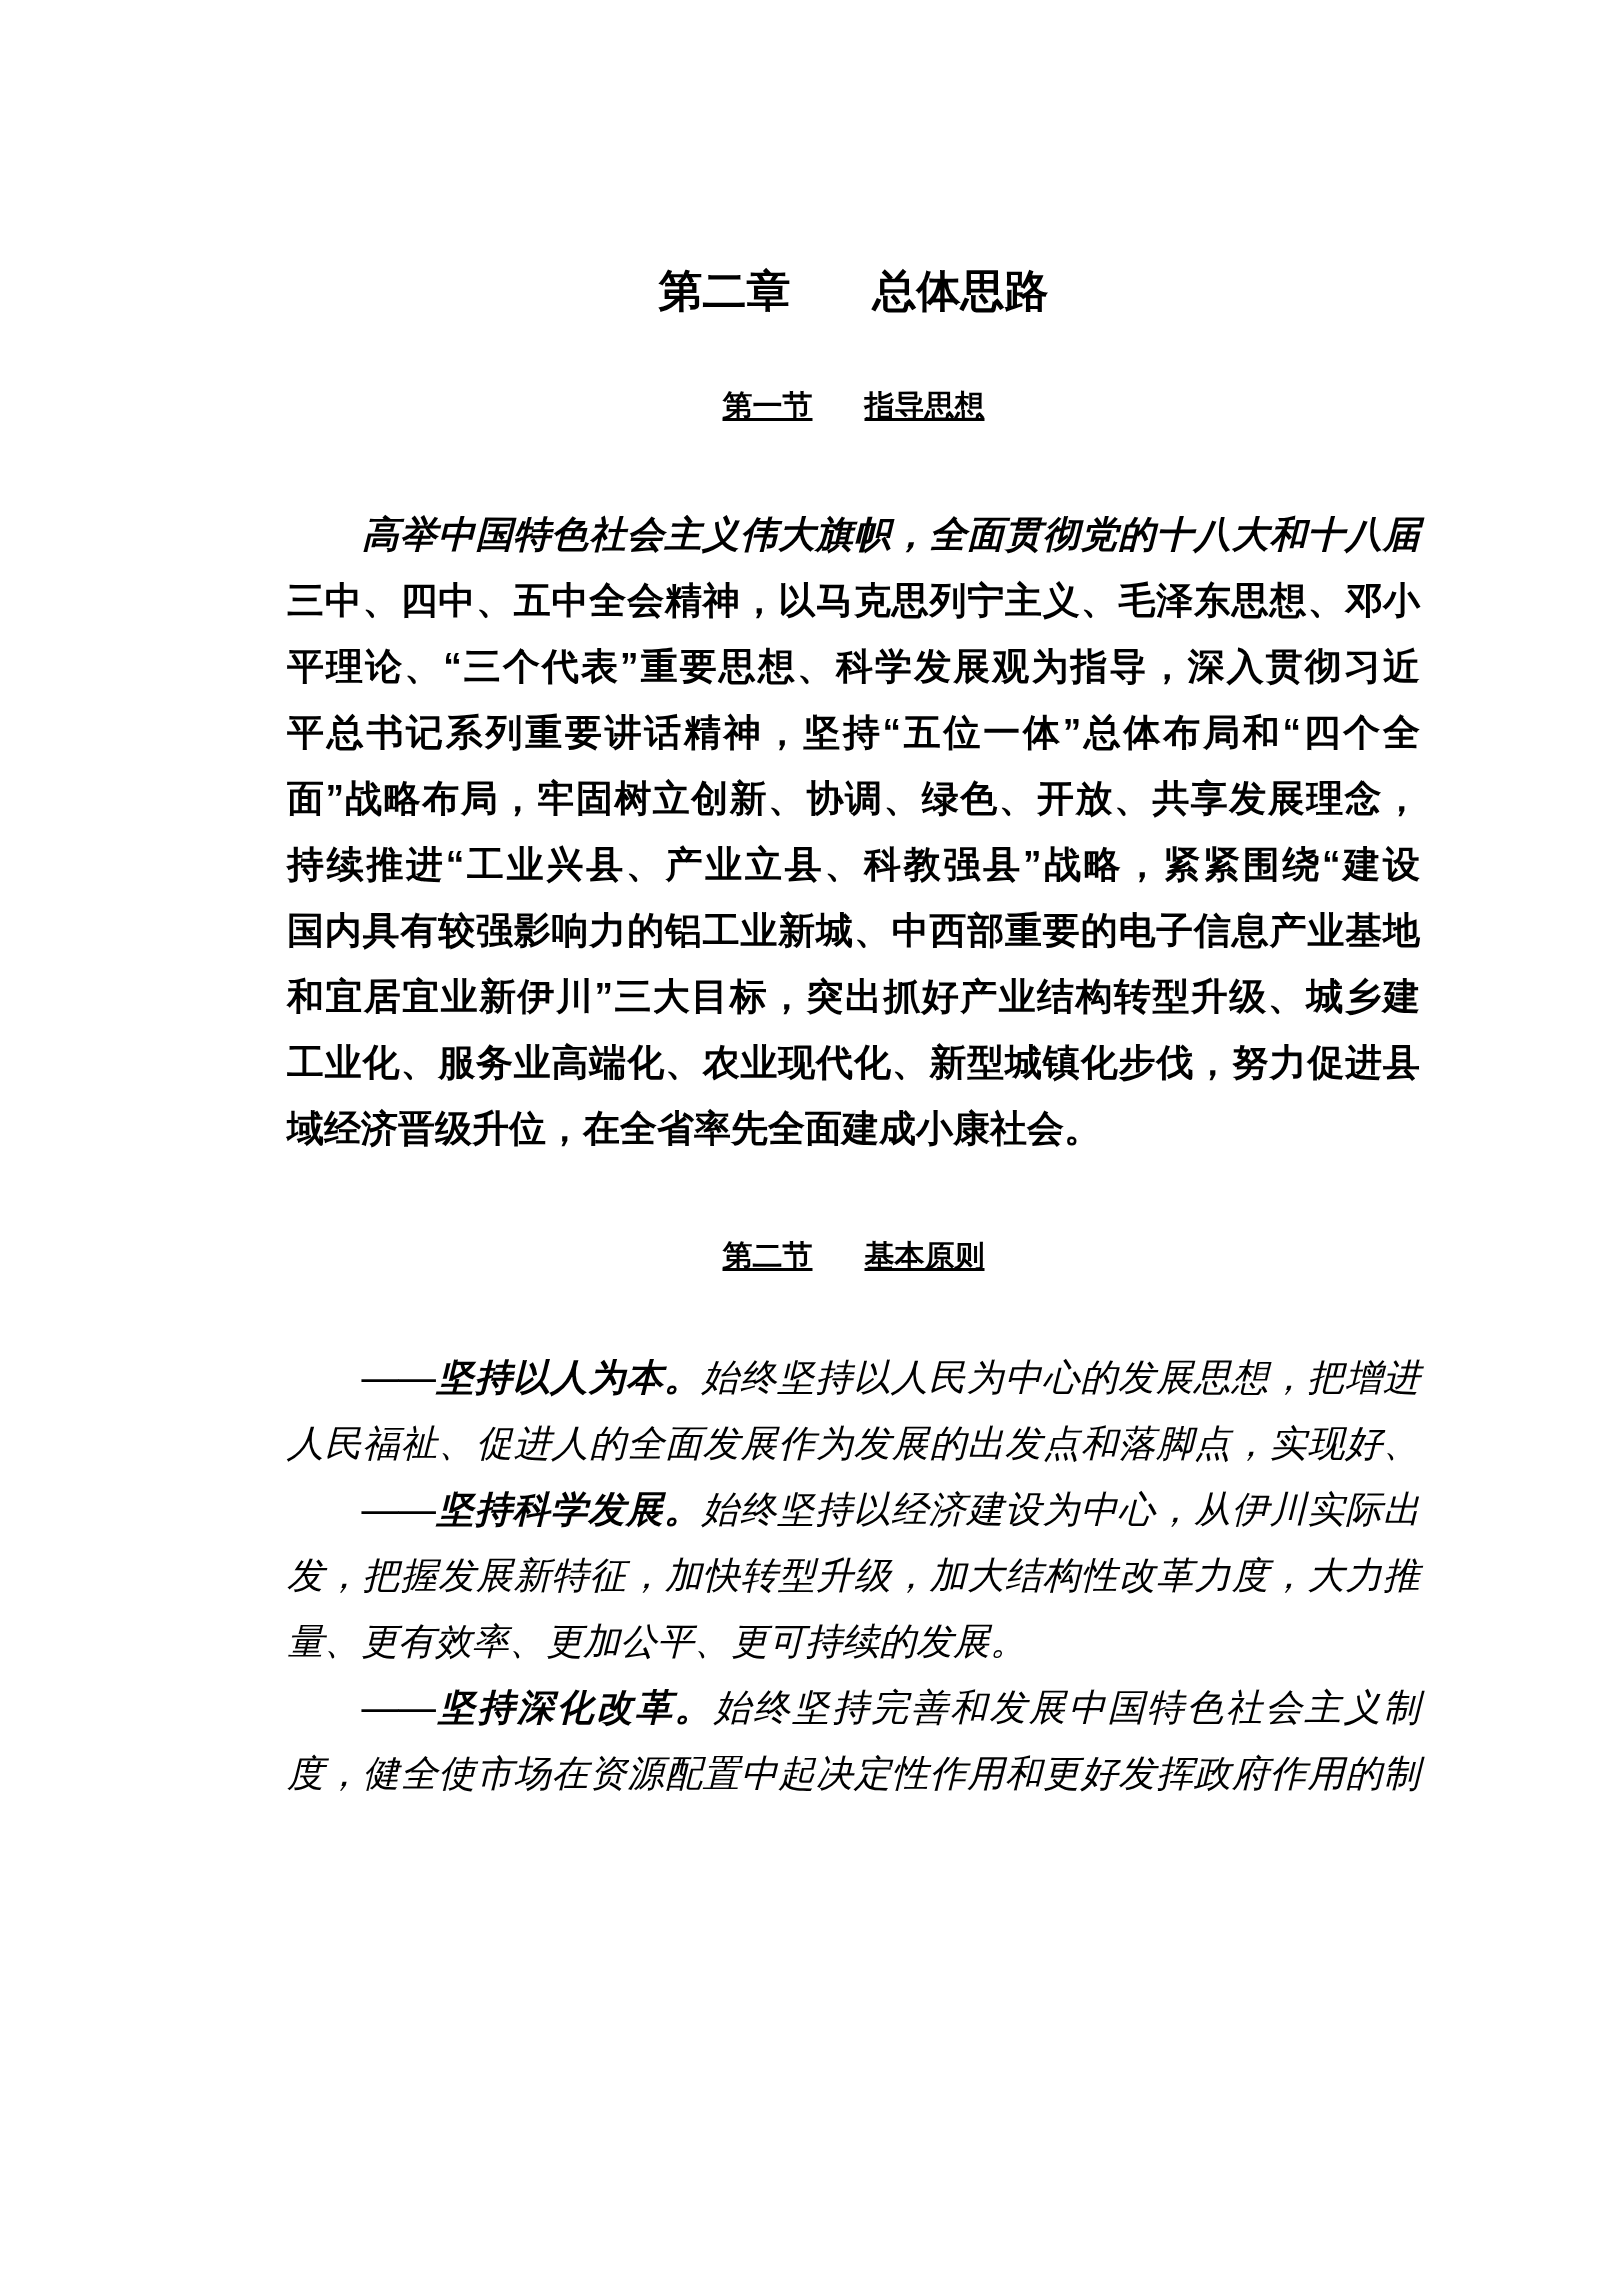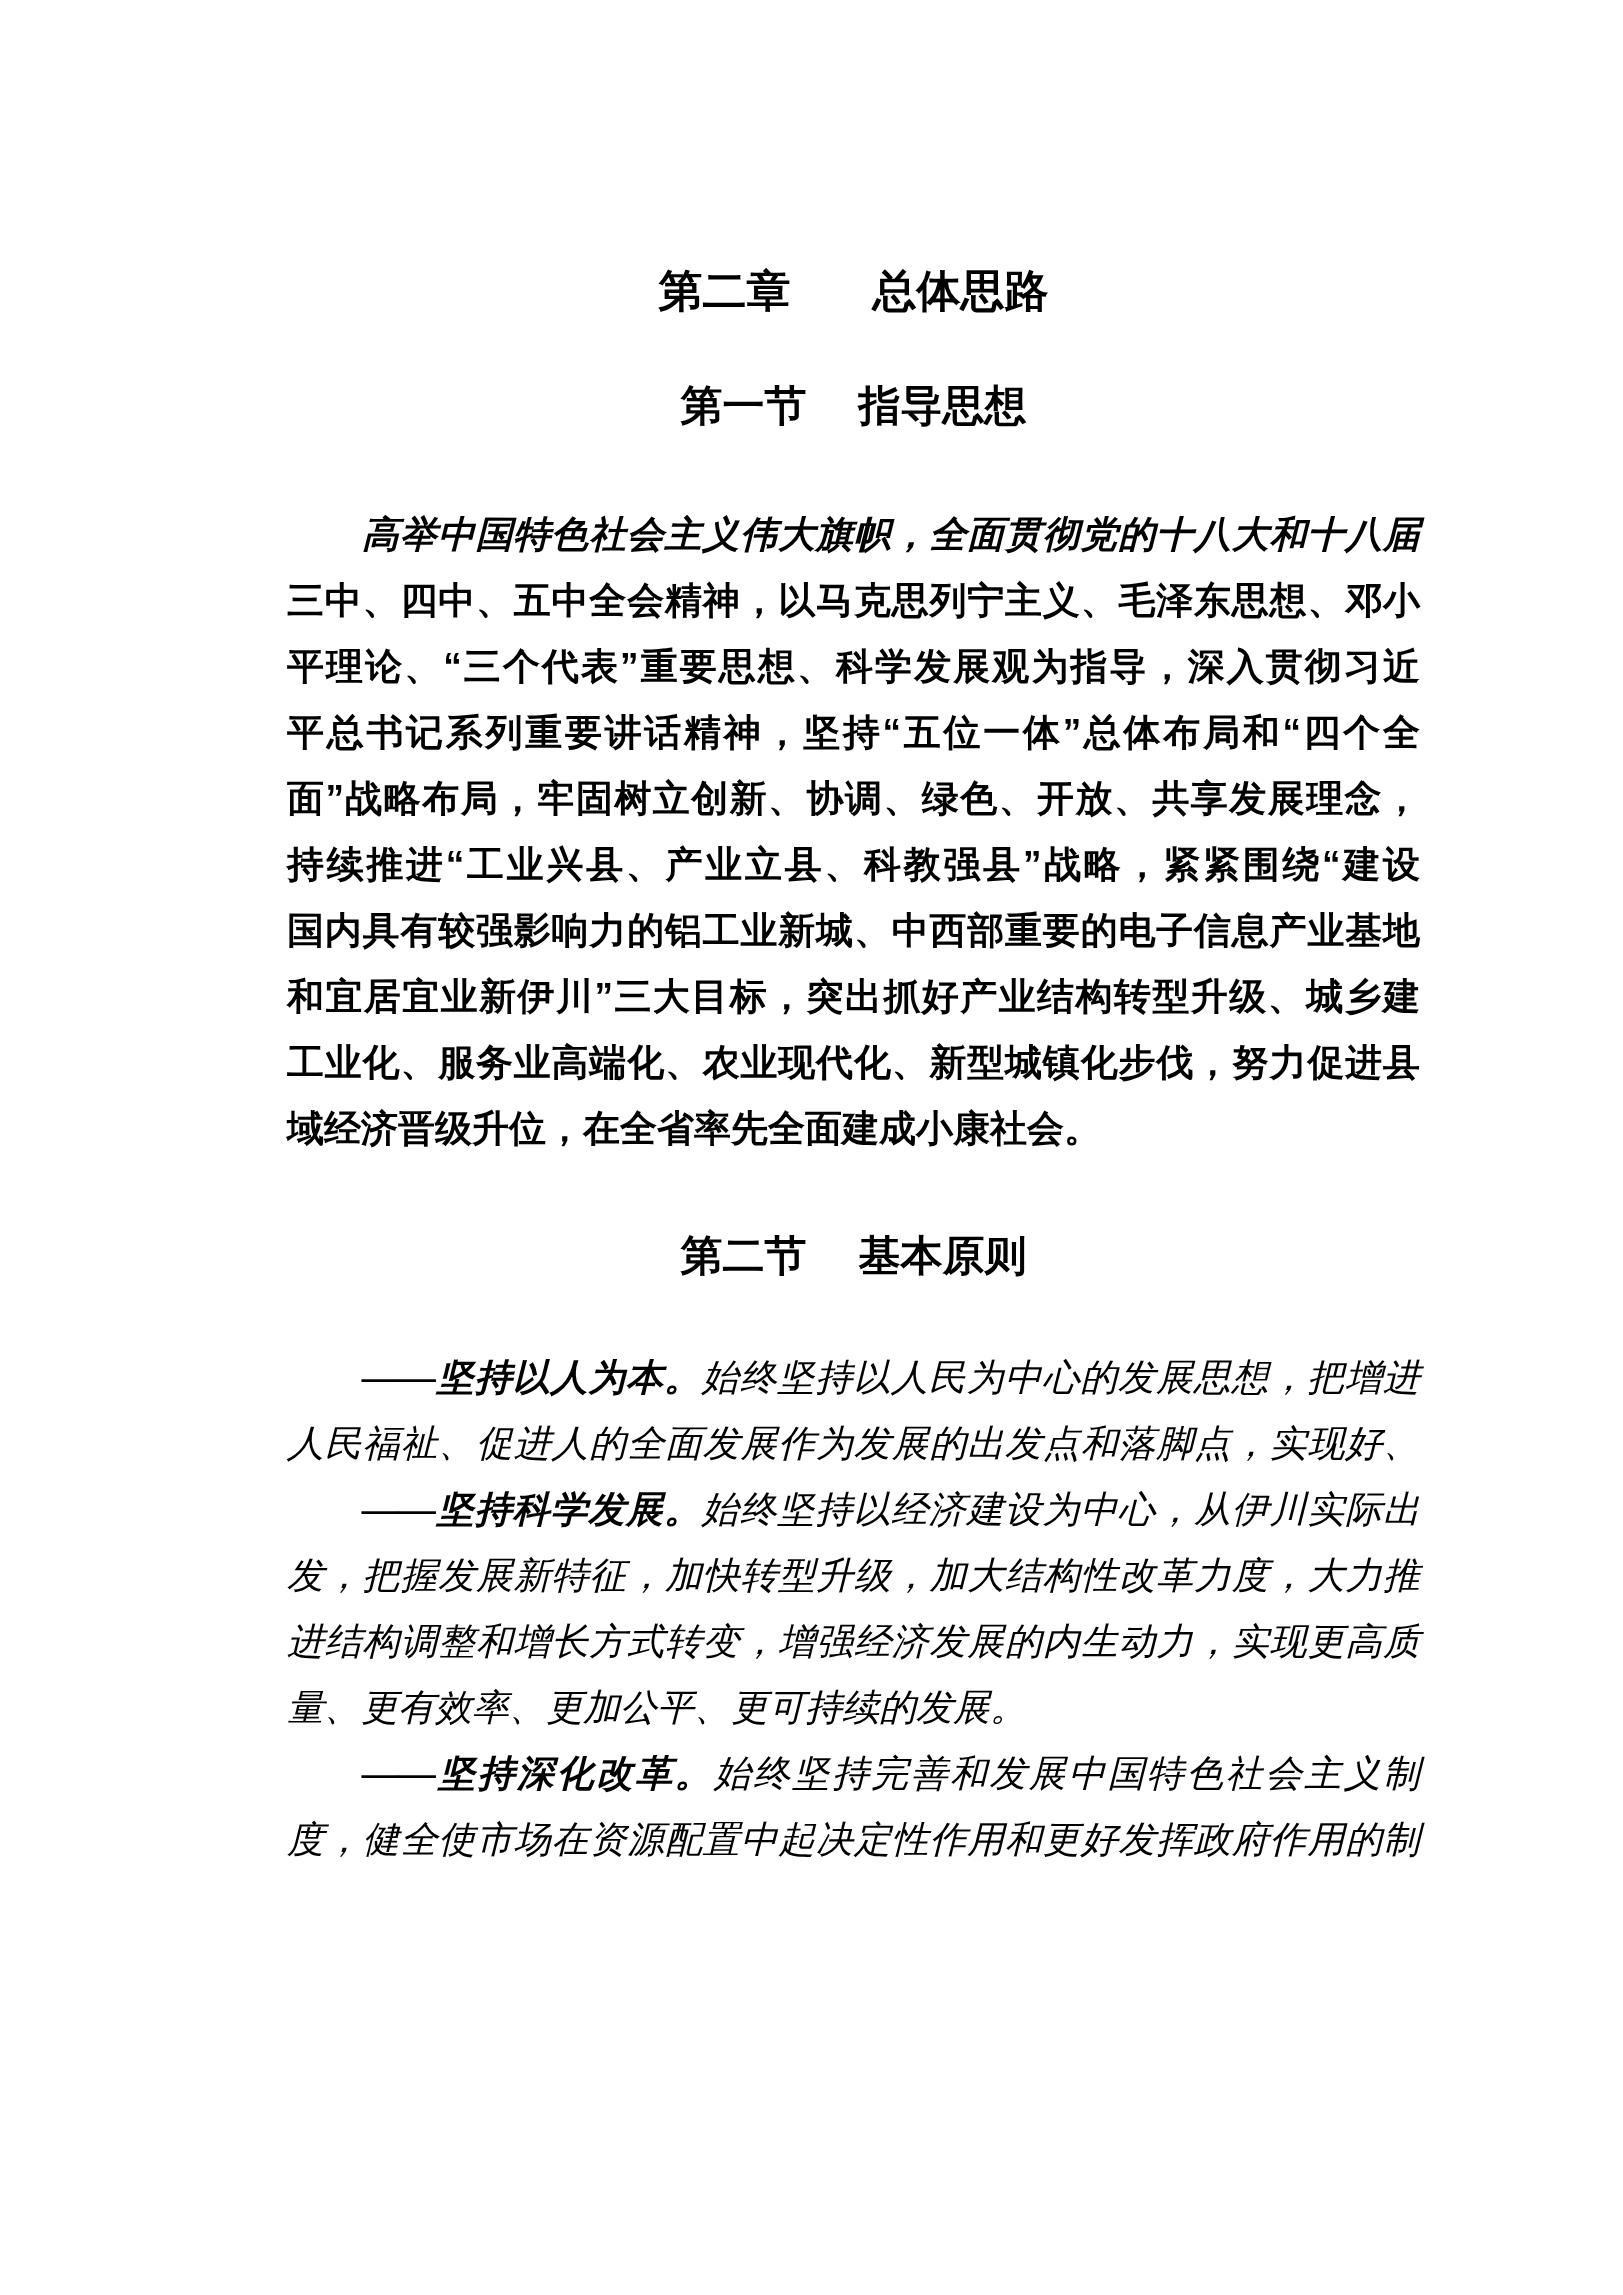--- a/index.html
+++ b/index.html
@@ -28,22 +28,23 @@
     font-weight: bold;
     text-align: center;
     white-space: nowrap;
   }
   .chapter-heading {
     margin: 266px 0 0 0;
     font-size: 44px;
     line-height: 49px;
   }
   .section-heading {
-    font-size: 42px;
+    font-size: 30px;
     line-height: 48px;
+    text-decoration: underline;
   }
   .section-heading.first {
     margin: 67px 0 0 0;
   }
   .section-heading.second {
     margin: 70px 0 0 0;
   }
   .hgap {
     display: inline-block;
     width: 52px;
@@ -131,21 +132,20 @@
     </div>
 
     <div class="para principles">
       <div class="line first"><span class="lead">——坚持以人为本。</span><span>始终坚持以人民为中心的发展思想，把增进</span></div>
       <div class="line">人民福祉、促进人的全面发展作为发展的出发点和落脚点，实现好、</div>
     </div>
 
     <div class="para principles follow">
       <div class="line first"><span class="lead">——坚持科学发展。</span><span>始终坚持以经济建设为中心，从伊川实际出</span></div>
       <div class="line">发，把握发展新特征，加快转型升级，加大结构性改革力度，大力推</div>
-      <div class="line">进结构调整和增长方式转变，增强经济发展的内生动力，实现更高质</div>
       <div class="line last">量、更有效率、更加公平、更可持续的发展。</div>
     </div>
 
     <div class="para principles follow">
       <div class="line first"><span class="lead">——坚持深化改革。</span><span>始终坚持完善和发展中国特色社会主义制</span></div>
       <div class="line">度，健全使市场在资源配置中起决定性作用和更好发挥政府作用的制</div>
     </div>
 
   </div>
 

